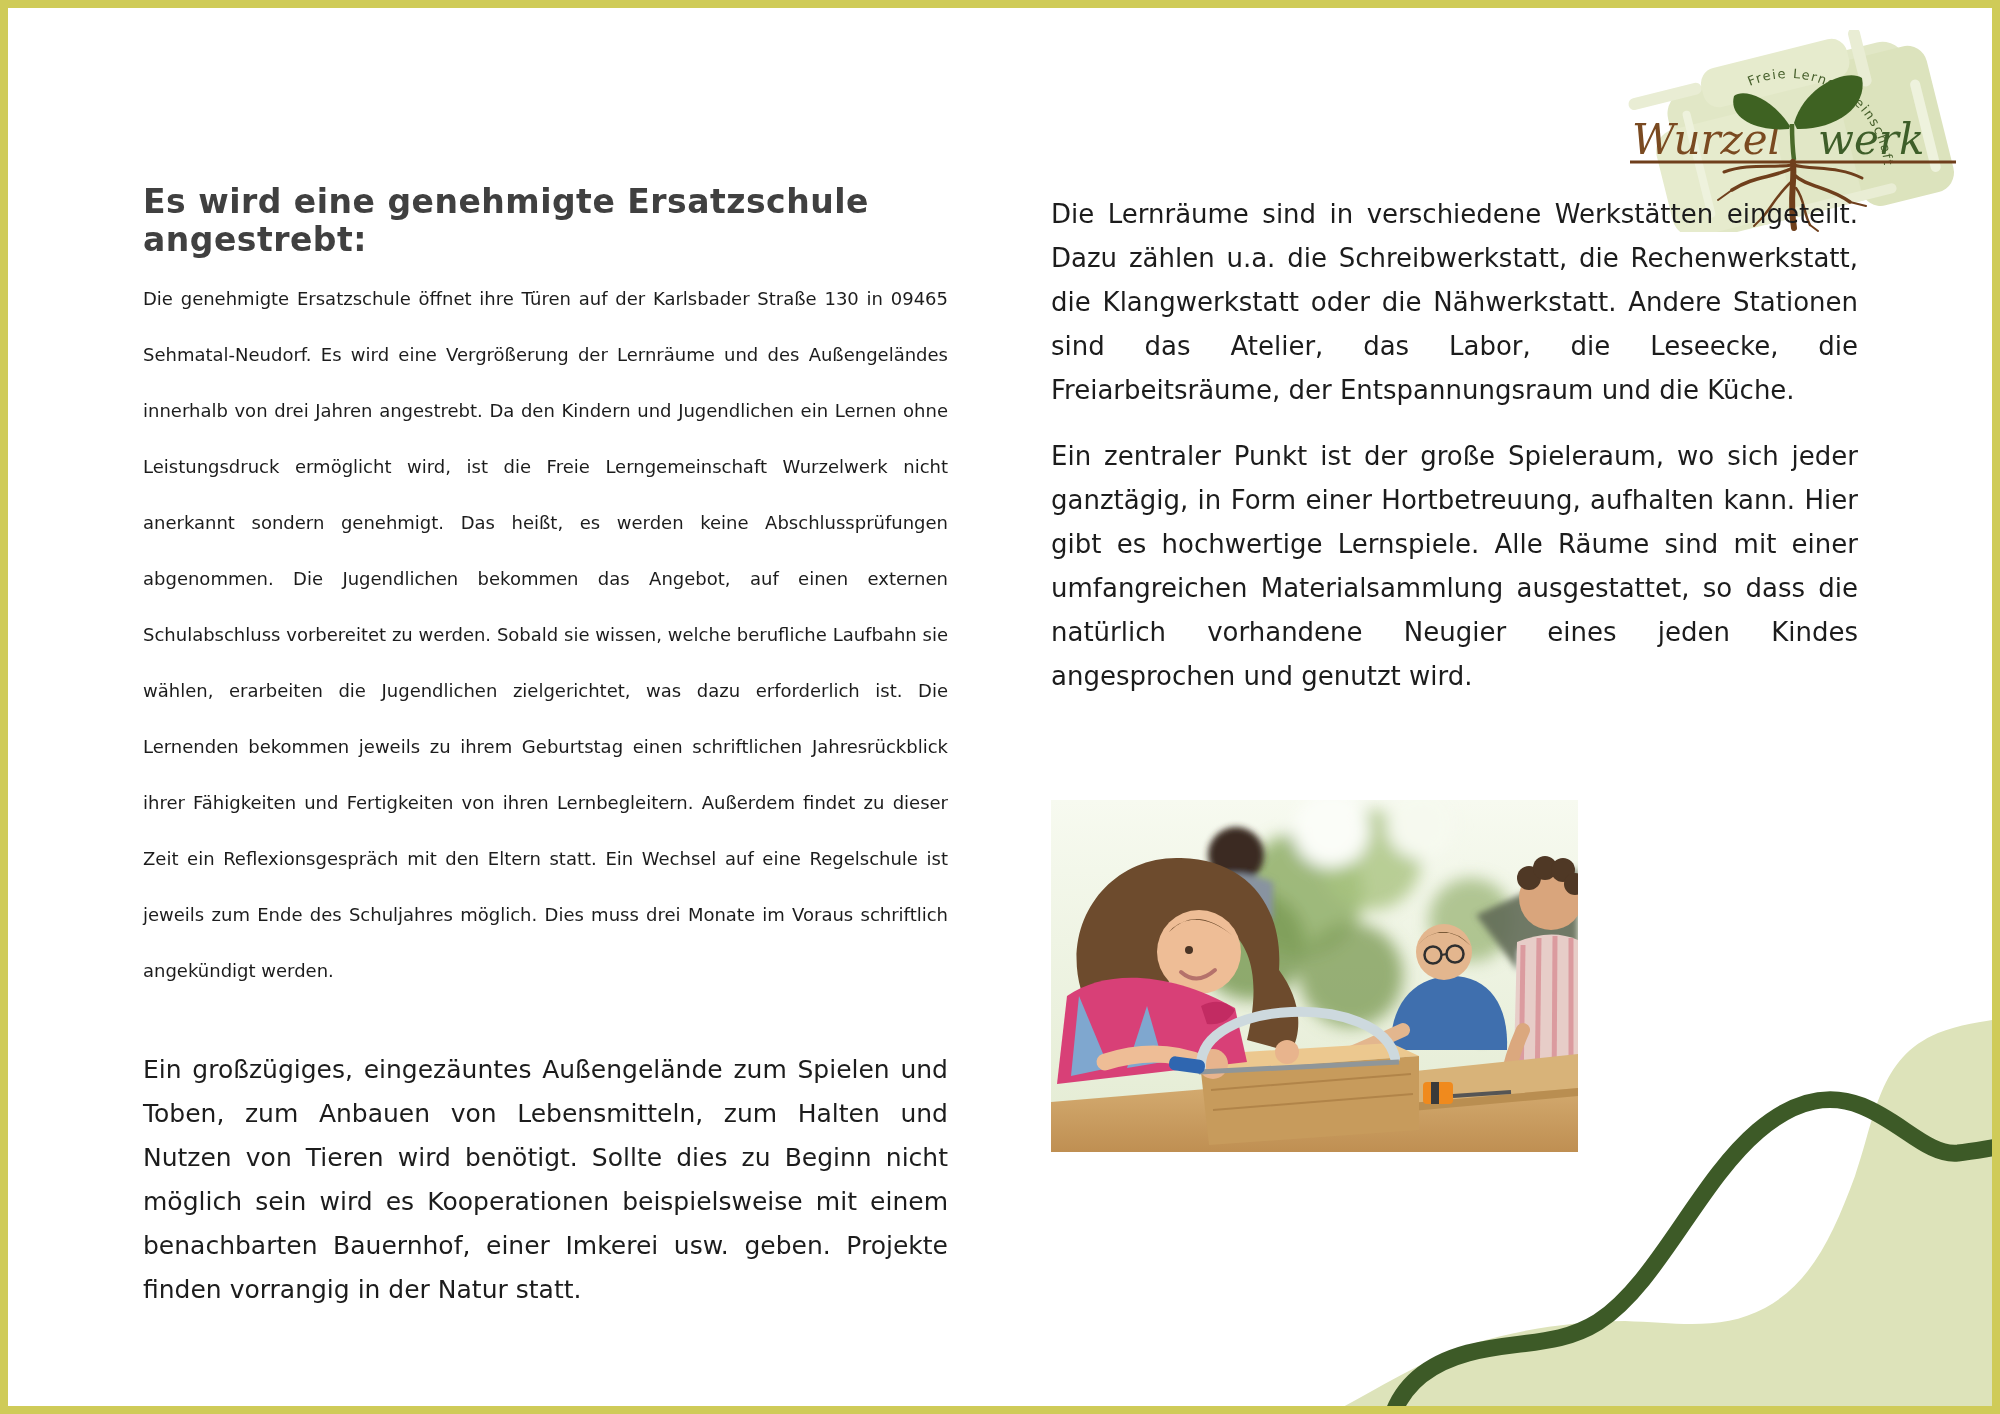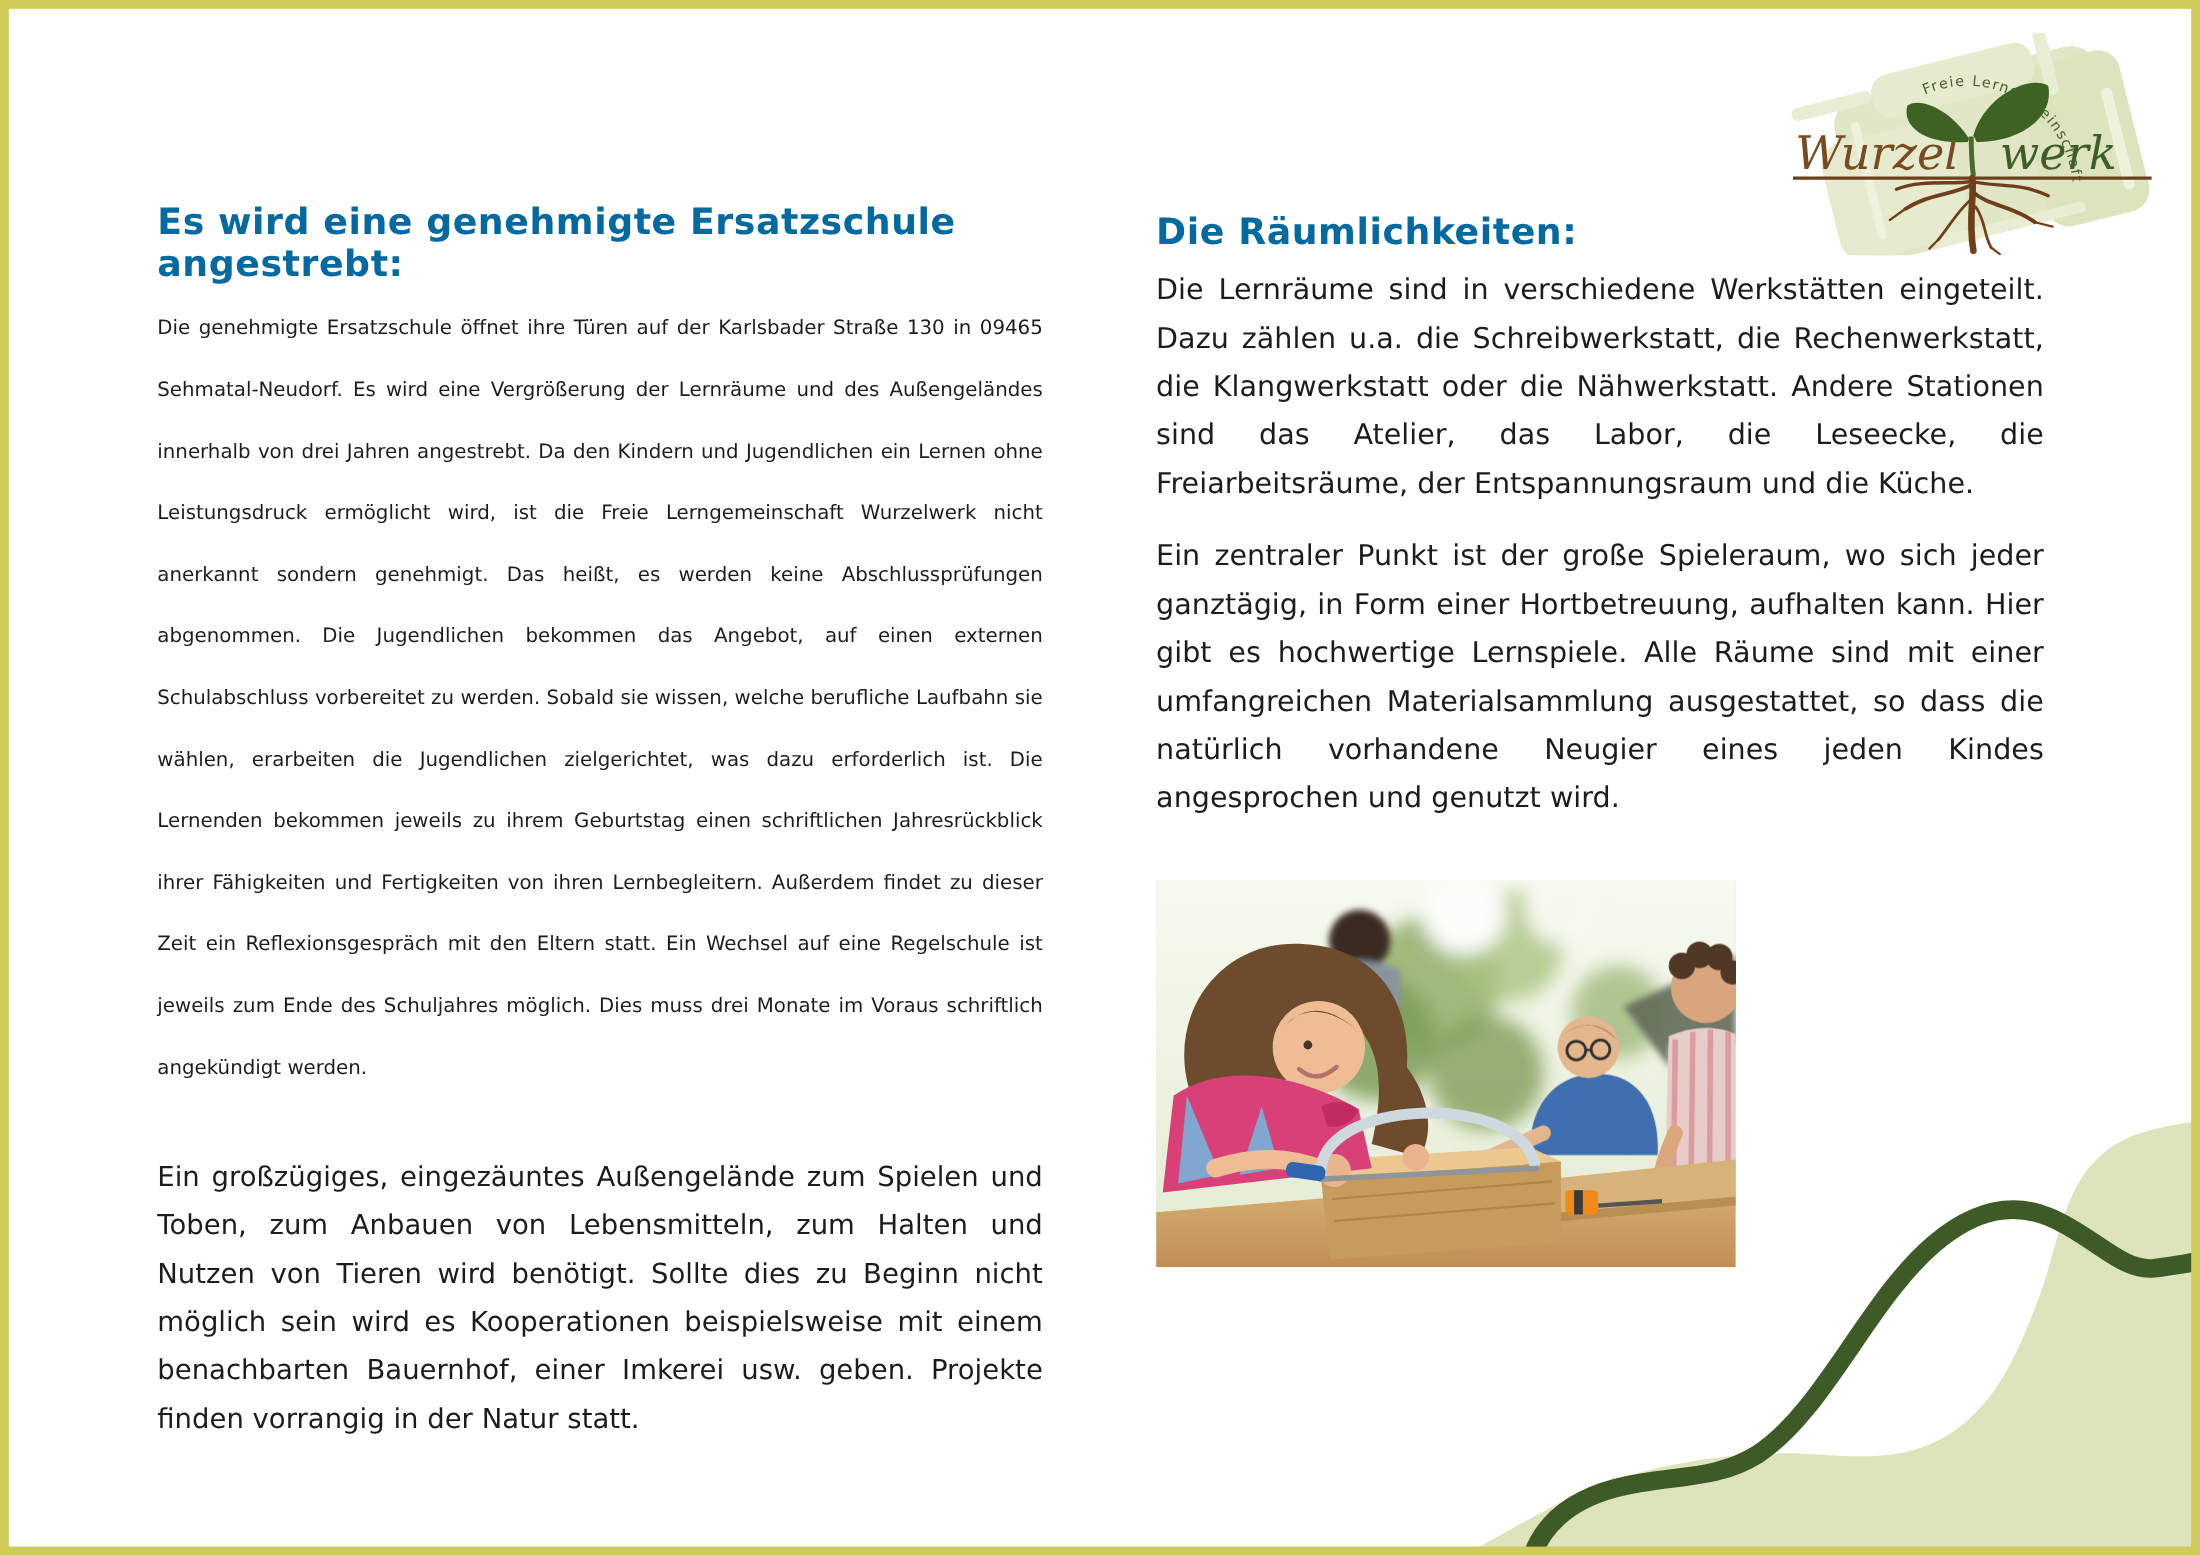--- a/index.html
+++ b/index.html
@@ -7,21 +7,21 @@
     position:relative;width:2000px;height:1414px;background:#ffffff;
     overflow:hidden;font-family:"DejaVu Sans","Liberation Sans",sans-serif;
   }
   .frame{
     position:absolute;inset:0;border:8px solid #cfcb58;pointer-events:none;z-index:60;
   }
   .decor{position:absolute;left:0;top:0;z-index:1;}
   .logo{position:absolute;left:1622px;top:30px;width:348px;height:202px;z-index:5;}
   .col{position:absolute;z-index:10;color:#1c1c1c;}
   .col h2{
-    margin:0 0 12px 0;font-size:33px;font-weight:bold;color:#0369a1;
+    margin:0 0 12px 0;font-size:33px;font-weight:bold;color:#404040;
     letter-spacing:.5px;line-height:1.15;
   }
   .col p{margin:0;text-align:justify;}
   .left1{left:143px;top:183px;width:805px;}
   .left1 p{font-size:18px;line-height:56px;}
   .left2{left:143px;top:1048px;width:805px;}
   .left2 p{font-size:25px;line-height:44px;}
   .right1{left:1051px;top:192px;width:807px;}
   .right1 p{font-size:26px;line-height:44px;}
   .right1 p + p{margin-top:22px;}
@@ -101,21 +101,20 @@
   <div class="col left1">
     <h2>Es wird eine genehmigte Ersatzschule angestrebt:</h2>
     <p>Die genehmigte Ersatzschule öffnet ihre Türen auf der Karlsbader Straße 130 in 09465 Sehmatal-Neudorf. Es wird eine Vergrößerung der Lernräume und des Außengeländes innerhalb von drei Jahren angestrebt. Da den Kindern und Jugendlichen ein Lernen ohne Leistungsdruck ermöglicht wird, ist die Freie Lerngemeinschaft Wurzelwerk nicht anerkannt sondern genehmigt. Das heißt, es werden keine Abschlussprüfungen abgenommen. Die Jugendlichen bekommen das Angebot, auf einen externen Schulabschluss vorbereitet zu werden. Sobald sie wissen, welche berufliche Laufbahn sie wählen, erarbeiten die Jugendlichen zielgerichtet, was dazu erforderlich ist. Die Lernenden bekommen jeweils zu ihrem Geburtstag einen schriftlichen Jahresrückblick ihrer Fähigkeiten und Fertigkeiten von ihren Lernbegleitern. Außerdem findet zu dieser Zeit ein Reflexionsgespräch mit den Eltern statt. Ein Wechsel auf eine Regelschule ist jeweils zum Ende des Schuljahres möglich. Dies muss drei Monate im Voraus schriftlich angekündigt werden.</p>
   </div>
 
   <div class="col left2">
     <p>Ein großzügiges, eingezäuntes Außengelände zum Spielen und Toben, zum Anbauen von Lebensmitteln, zum Halten und Nutzen von Tieren wird benötigt. Sollte dies zu Beginn nicht möglich sein wird es Kooperationen beispielsweise mit einem benachbarten Bauernhof, einer Imkerei usw. geben. Projekte finden vorrangig in der Natur statt.</p>
   </div>
 
   <div class="col right1">
-    <h2>Die Räumlichkeiten:</h2>
     <p>Die Lernräume sind in verschiedene Werkstätten eingeteilt. Dazu zählen u.a. die Schreibwerkstatt, die Rechenwerkstatt, die Klangwerkstatt oder die Nähwerkstatt. Andere Stationen sind das Atelier, das Labor, die Leseecke, die Freiarbeitsräume, der Entspannungsraum und die Küche.</p>
     <p>Ein zentraler Punkt ist der große Spieleraum, wo sich jeder ganztägig, in Form einer Hortbetreuung, aufhalten kann. Hier gibt es hochwertige Lernspiele. Alle Räume sind mit einer umfangreichen Materialsammlung ausgestattet, so dass die natürlich vorhandene Neugier eines jeden Kindes angesprochen und genutzt wird.</p>
   </div>
 
   <div class="photo">
     <svg width="527" height="352" viewBox="0 0 527 352" aria-hidden="true">
       <defs>
         <filter id="b1" x="-30%" y="-30%" width="160%" height="160%">
             <feGaussianBlur stdDeviation="8"></feGaussianBlur>
           </filter>

